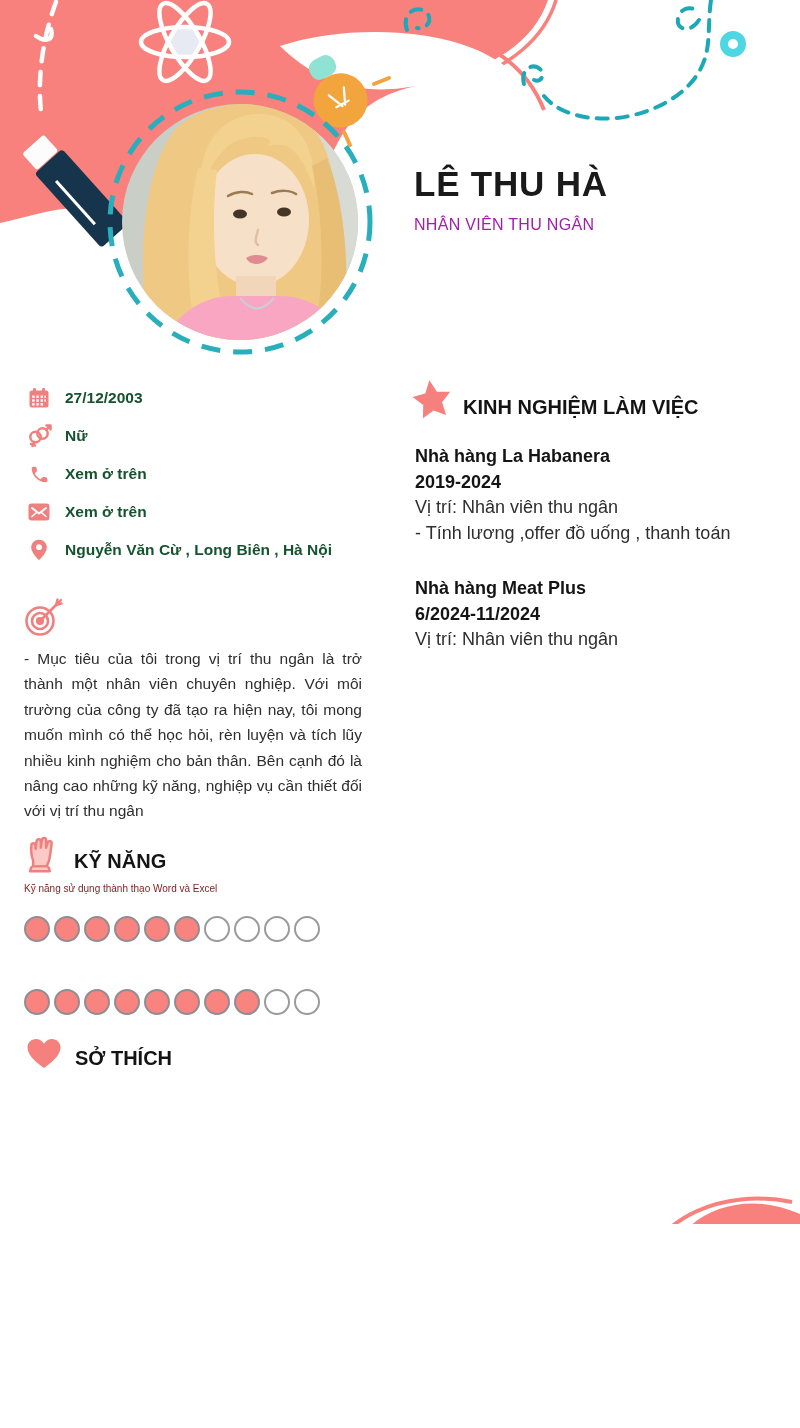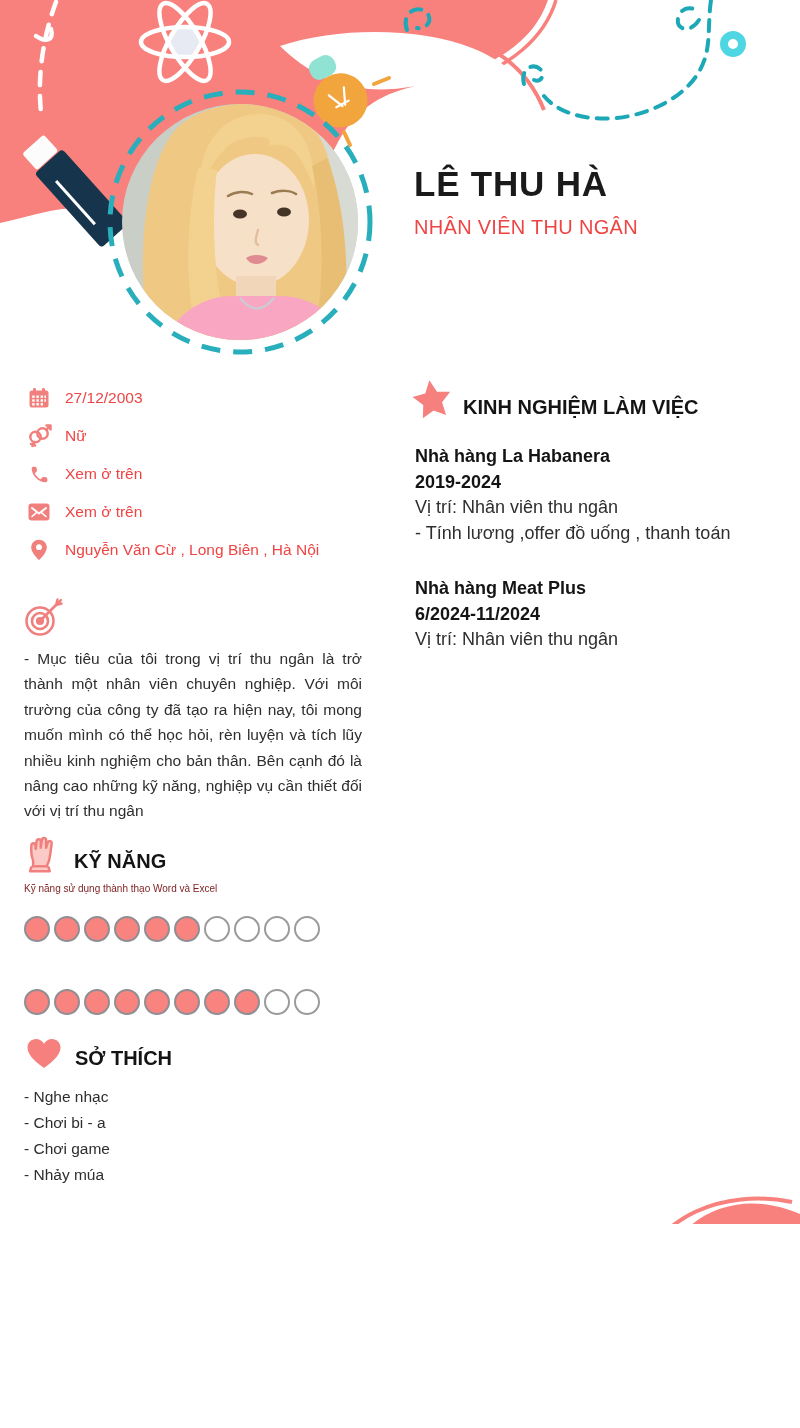--- a/index.html
+++ b/index.html
@@ -2,24 +2,24 @@
 <html><head>
 <meta charset="utf-8">
 <style>
   html,body{margin:0;padding:0;background:#fff;}
   .page{position:relative;width:800px;height:1224px;background:#ffffff;overflow:hidden;
         font-family:"Liberation Sans",sans-serif;color:#2f2f2f;}
   svg.art{position:absolute;pointer-events:none;}
   .header-art{left:0;top:0;}
   .footer-art{left:0;top:1180px;}
   .name{position:absolute;left:414px;top:164px;font-size:35px;font-weight:700;color:#1a1a1a;letter-spacing:0.8px;}
-  .role{position:absolute;left:414px;top:216px;font-size:20px;font-weight:400;color:#ef4444;letter-spacing:0.3px;}
+  .role{position:absolute;left:414px;top:216px;font-size:16px;font-weight:400;color:#a21caf;letter-spacing:0.3px;}
   .info-row{position:absolute;left:24px;display:flex;align-items:center;height:28px;}
   .info-row .ic{width:30px;display:flex;justify-content:center;align-items:center;}
-  .info-row .val{margin-left:11px;font-size:15.5px;color:#ef4444;}
+  .info-row .val{margin-left:11px;font-size:15.5px;color:#14532d;font-weight:bold;}
   .sec-head{position:absolute;display:flex;align-items:flex-end;}
   .sec-head .sec-ic{width:42px;display:flex;justify-content:center;align-items:center;}
   .sec-head .sec-label{margin-left:10px;font-size:20px;font-weight:700;color:#141414;}
   .objective-text{position:absolute;left:24px;top:646px;width:338px;font-size:15.5px;line-height:25.4px;
                   text-align:justify;color:#2e2e2e;}
   .job{position:absolute;left:415px;width:375px;font-size:18px;line-height:25.5px;color:#2e2e2e;}
   .job .b{font-weight:700;color:#141414;}
   .skill-label{position:absolute;left:24px;font-size:10px;color:#7f1d1d;}
   .dots{position:absolute;left:24px;display:flex;gap:4px;}
   .dot{width:26px;height:26px;border-radius:50%;box-sizing:border-box;}
@@ -242,26 +242,20 @@
     </div>
 
   <div class="sec-head" style="left:23px;top:1036px">
     <span class="sec-ic">
       <svg width="38" height="34" viewBox="0 0 38 34">
           <path d="M19,32 C7.5,24 2.5,17.5 2.5,11.5 C2.5,6.5 6.5,3 11,3 C14.2,3 17.2,4.8 19,7.8 C20.8,4.8 23.8,3 27,3 C31.5,3 35.5,6.5 35.5,11.5 C35.5,17.5 30.5,24 19,32 Z" fill="#F5807E"></path>
         </svg>
     </span>
     <span class="sec-label">SỞ THÍCH</span>
   </div>
-  <div class="hobbies">
-    <div>- Nghe nhạc</div>
-    <div>- Chơi bi - a</div>
-    <div>- Chơi game</div>
-    <div>- Nhảy múa</div>
-  </div>
 
   <svg class="art footer-art" width="800" height="220" viewBox="0 0 800 220">
 
     <g>
       <path d="M0,202 C18,162 88,144 152,152 C224,162 272,190 296,220 L0,220 Z" fill="#F8817D"></path>
       <path d="M158,146 C240,152 302,180 332,220" stroke="#F8817D" stroke-width="4" fill="none"></path>
       <path d="M52,220 C70,190 125,173 183,184 C214,190 238,204 250,220" stroke="#ffffff" stroke-width="5" stroke-dasharray="14 11" fill="none"></path>
     </g>
 
     <g>

